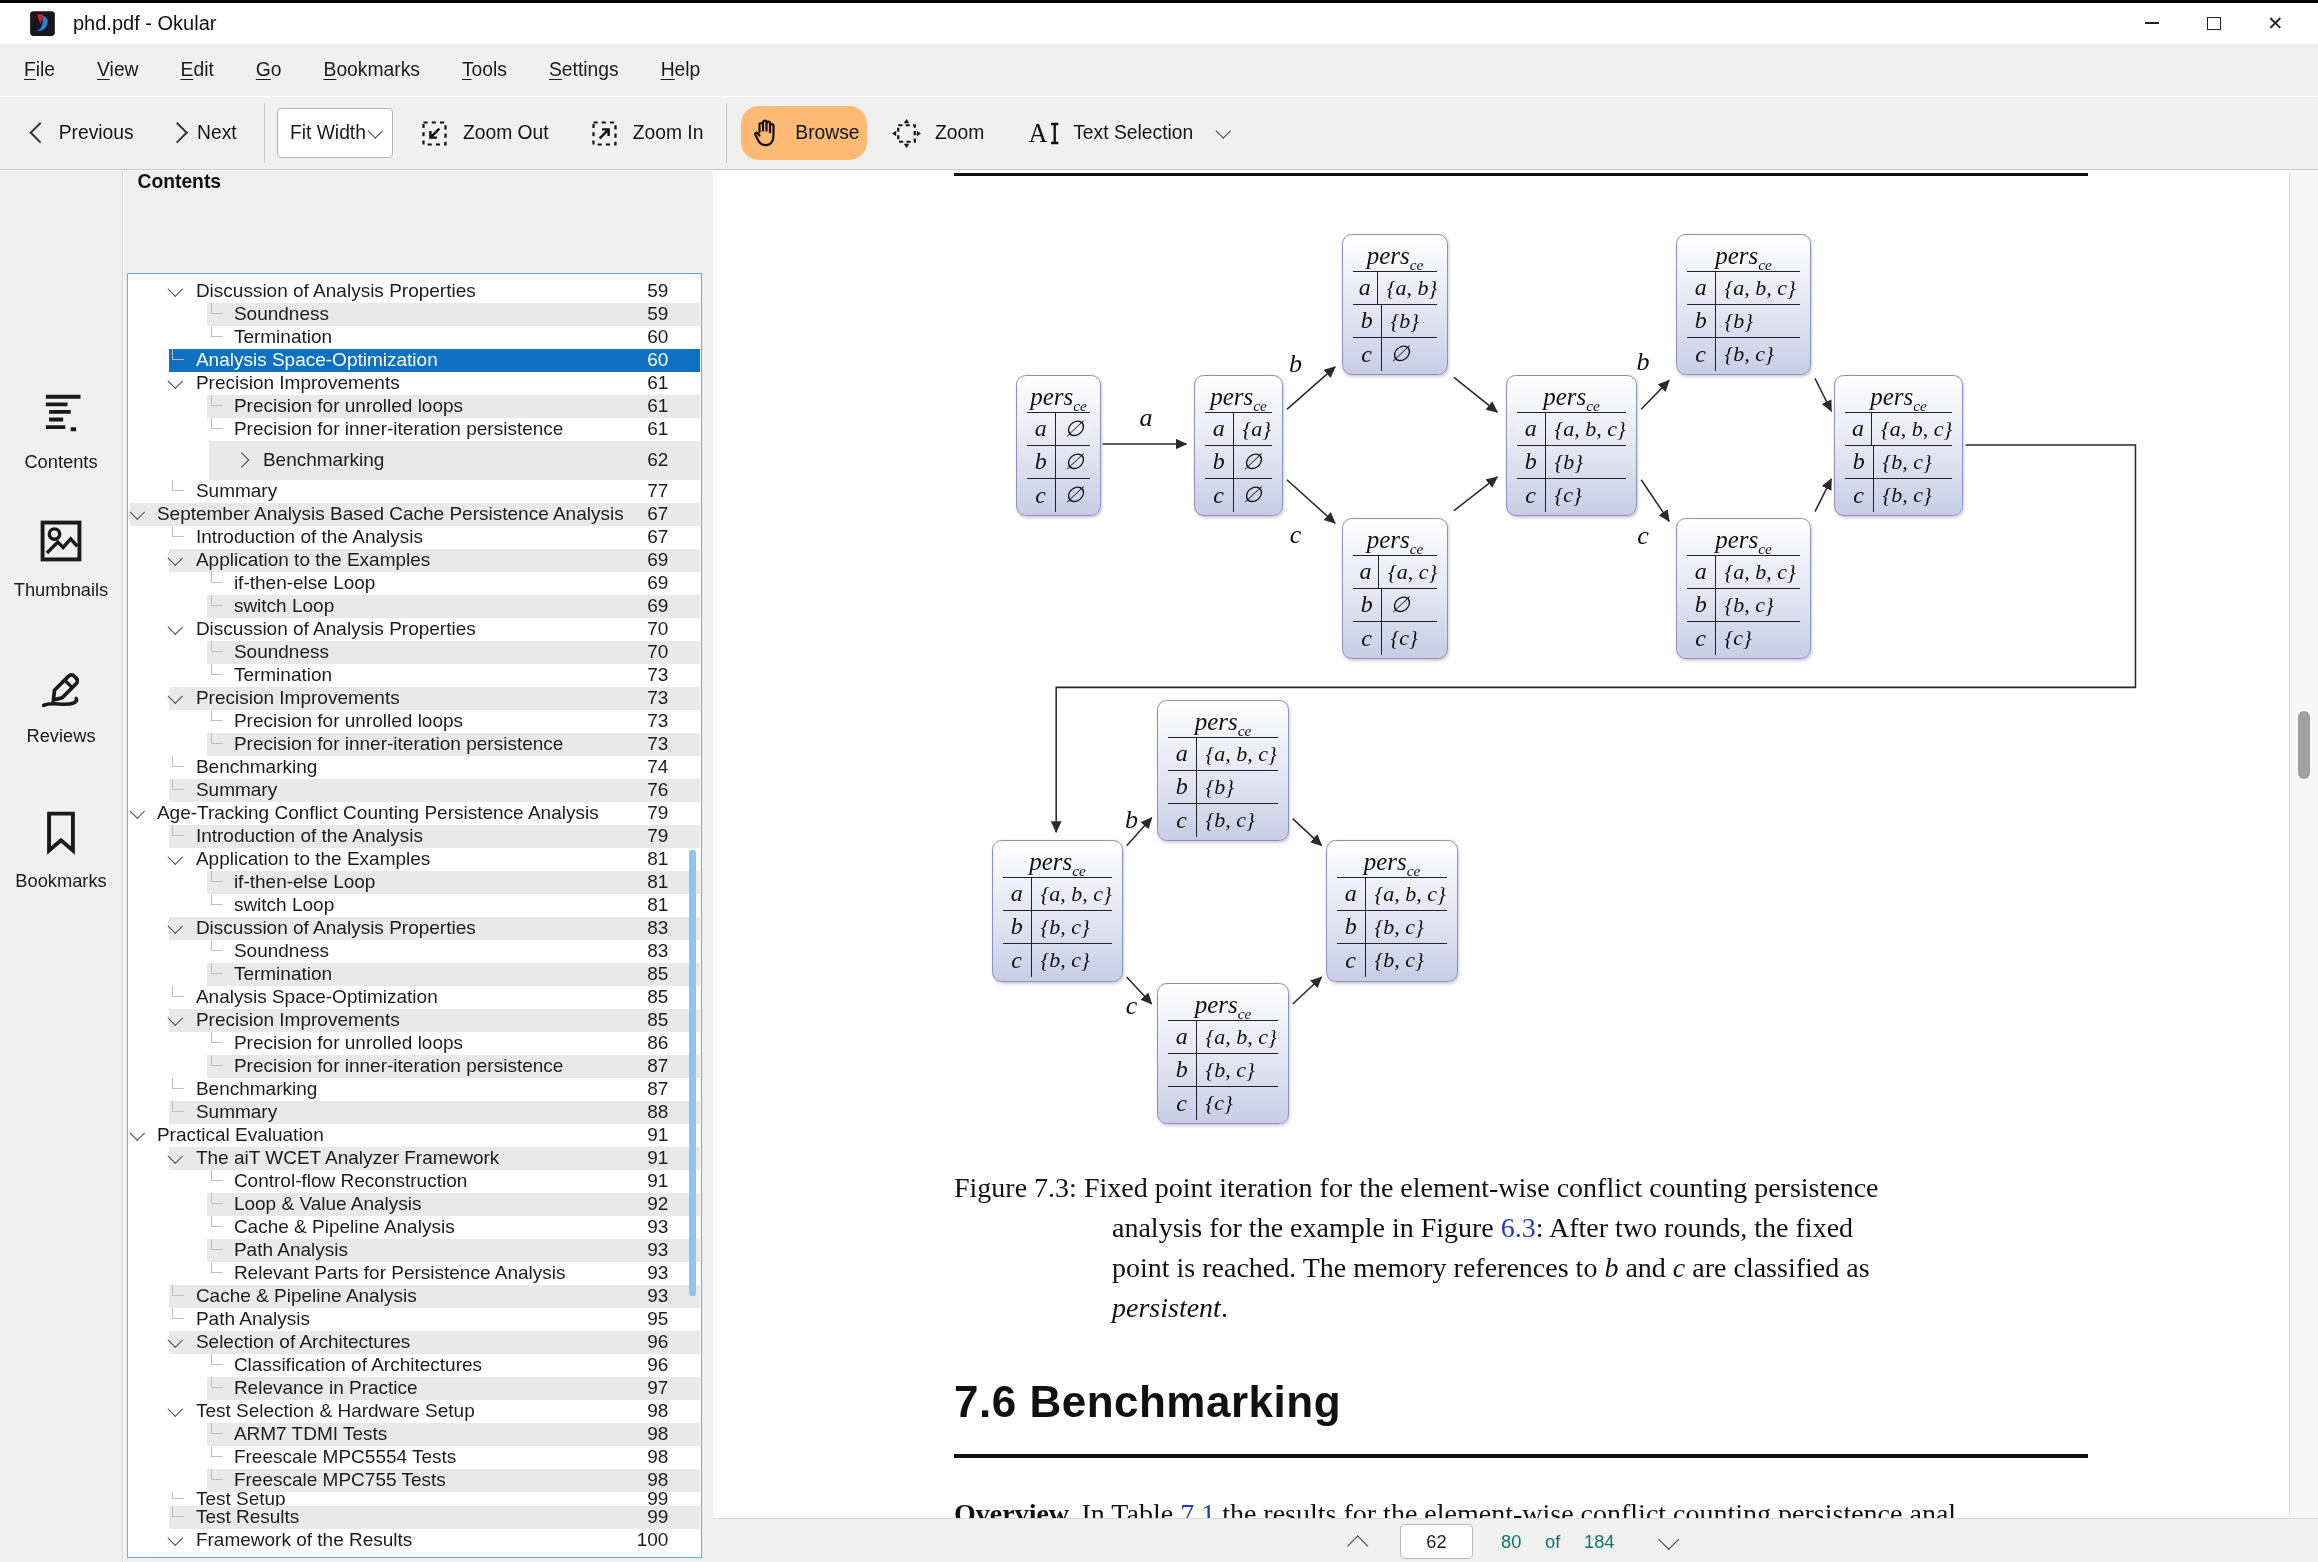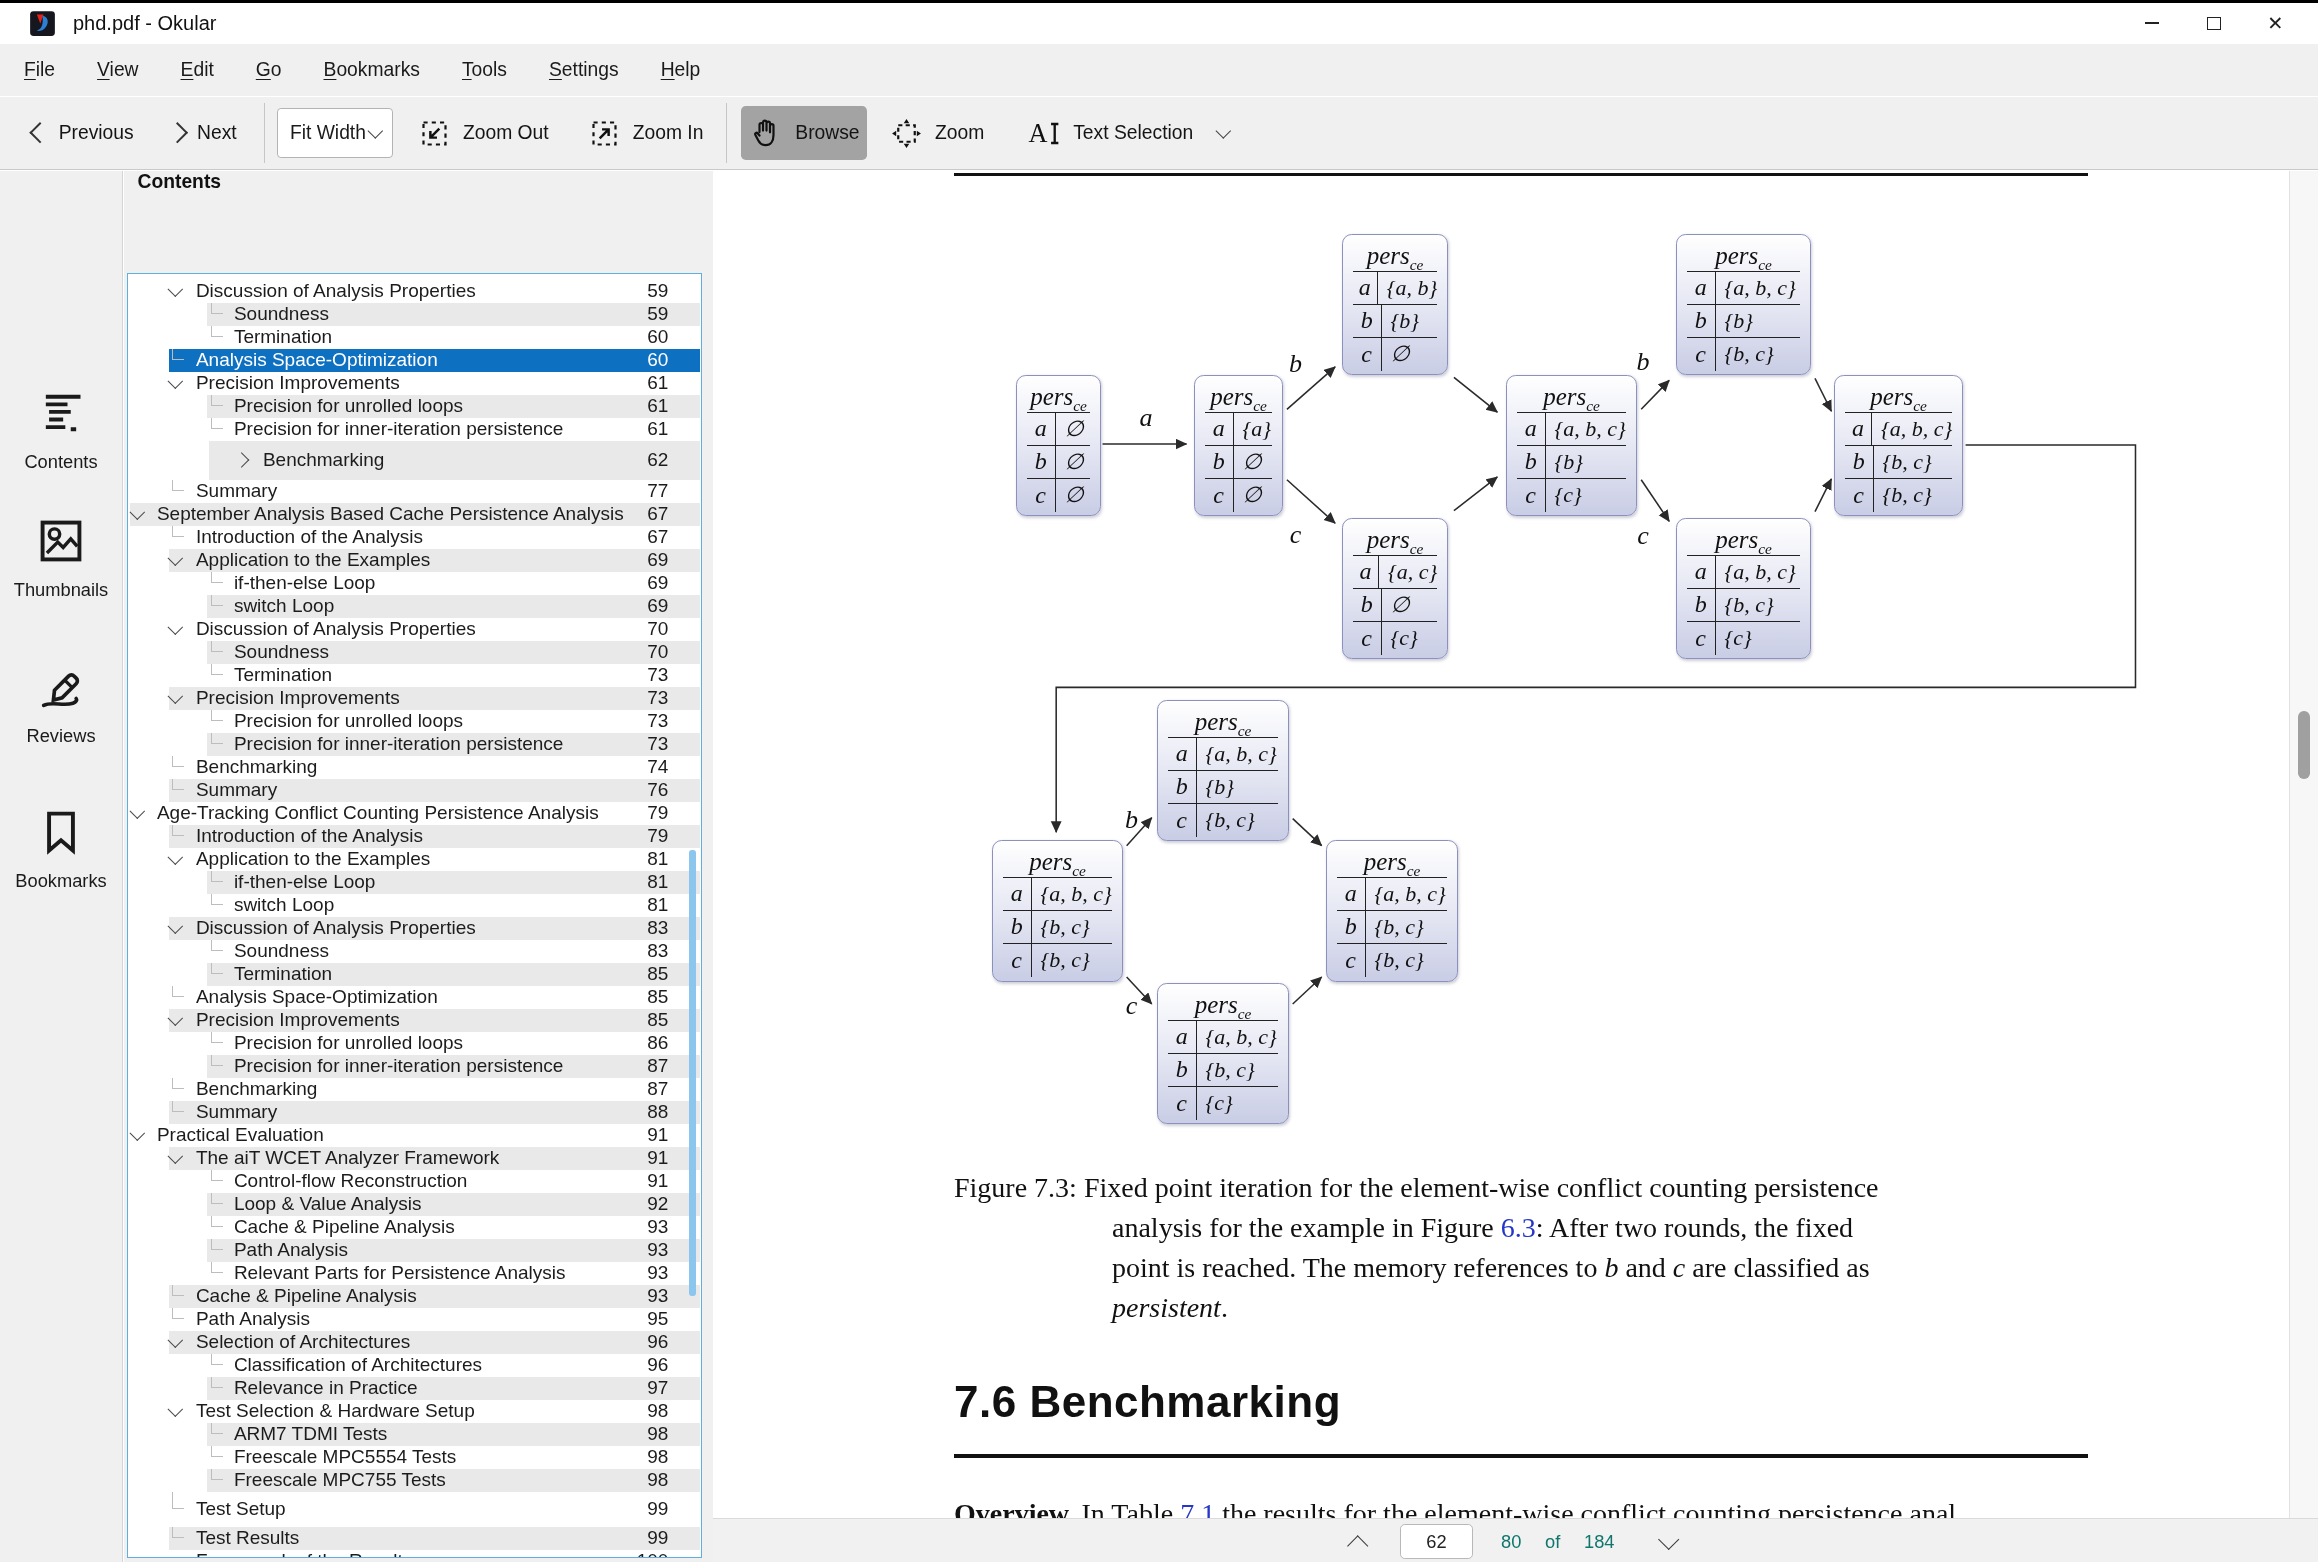--- a/index.html
+++ b/index.html
@@ -18,21 +18,21 @@
 
   
   #menubar { position:absolute; top:43px; left:0; right:0; height:53px; background:#f0f0f0; display:flex; align-items:center; padding-left:24px; gap:42px; font-size:19.3px; z-index:40; }
   #menubar .mitem { cursor:default; }
   #menubar u { text-decoration:underline; text-underline-offset:2.9px; }
 
   
   #toolbar { position:absolute; top:97px; left:0; right:0; height:73px; background:#f0f0f0; border-bottom:1px solid #c9c9c9; display:flex; align-items:center; z-index:40; }
   .tbtn { display:flex; align-items:center; gap:11.6px; font-size:19.3px; color:#141414; height:54px; padding:0 7.7px; border-radius:4.8px; }
   .tbtn svg { flex:0 0 auto; }
-  .tbtn.active { background:#a3a3a3; }
+  .tbtn.active { background:#fdba74;border-radius:18px; }
   .tsep { width:1px; height:60px; background:#c6c6c6; }
   .combo { display:flex; align-items:center; justify-content:space-between; width:116px; height:50px; background:#fff; border:1px solid #b3b3b3; border-radius:3.9px; padding:0 11.6px; font-size:19.3px; }
   .chevdown { width:10.6px; height:10.6px; border-right:1.9px solid #444; border-bottom:1.9px solid #444; transform:rotate(45deg) translate(-1.9px,-1.9px); display:inline-block; }
   .bigchev { width:15.4px; height:15.4px; border-right:2.4px solid #333; border-bottom:2.4px solid #333; display:inline-block; }
   .bigchev.left  { transform:rotate(135deg); }
   .bigchev.right { transform:rotate(-45deg); }
 
   
   #dock { position:absolute; top:171px; left:0; width:123px; bottom:0; background:#f0f0f0; border-right:1px solid #d5d5d5; z-index:30; }
   .dockitem { position:absolute; left:0; width:122px; text-align:center; font-size:18.3px; color:#1a1a1a; }
@@ -513,21 +513,21 @@
           <span class="tick" style="left: 83px;"></span>
           <span class="lbl" style="left: 106px;">Freescale MPC5554 Tests</span>
           <span class="pg">98</span>
         </div>
         <div class="trow shade" style="height: 23px;">
           <div class="band" style="left: 79px;"></div>
           <span class="tick" style="left: 83px;"></span>
           <span class="lbl" style="left: 106px;">Freescale MPC755 Tests</span>
           <span class="pg">98</span>
         </div>
-        <div class="trow" style="height: 35px;">
+        <div class="trow" style="height: 14px;">
           <div class="band" style="left: 41px;"></div>
           <span class="tick" style="left: 44px;"></span>
           <span class="lbl" style="left: 68px;">Test Setup</span>
           <span class="pg">99</span>
         </div>
         <div class="trow shade" style="height: 23px;">
           <div class="band" style="left: 41px;"></div>
           <span class="tick" style="left: 44px;"></span>
           <span class="lbl" style="left: 68px;">Test Results</span>
           <span class="pg">99</span>

